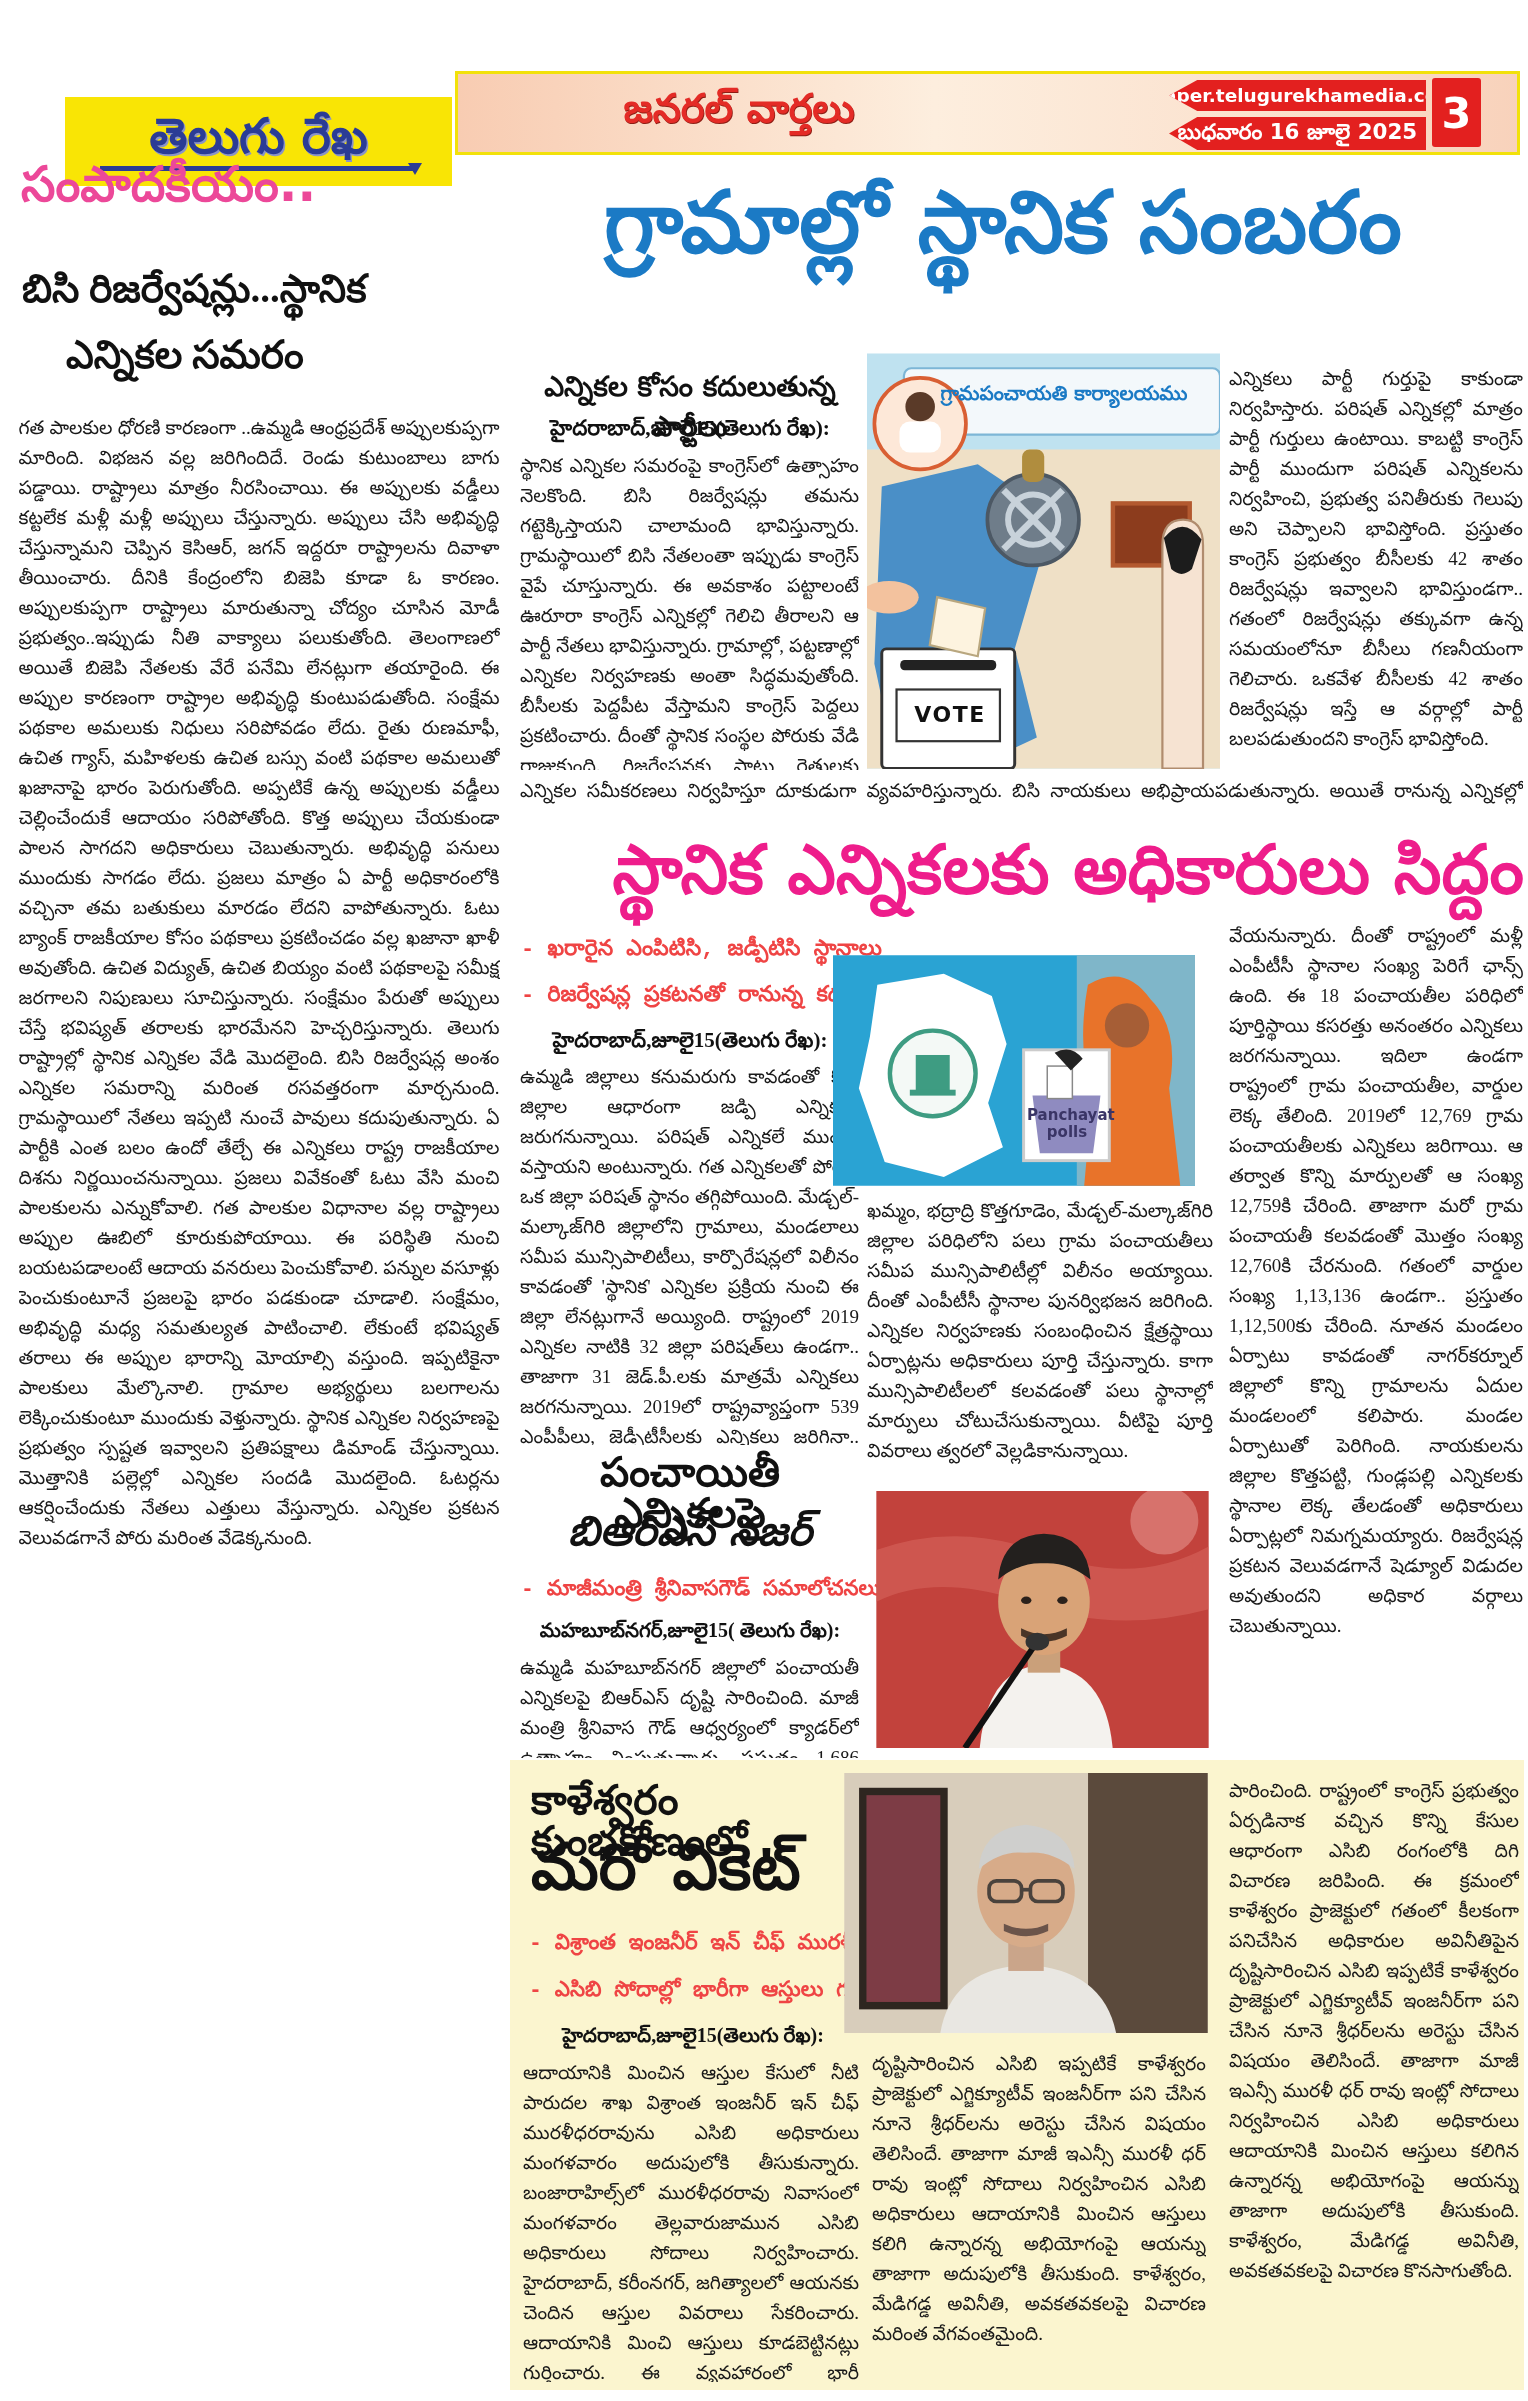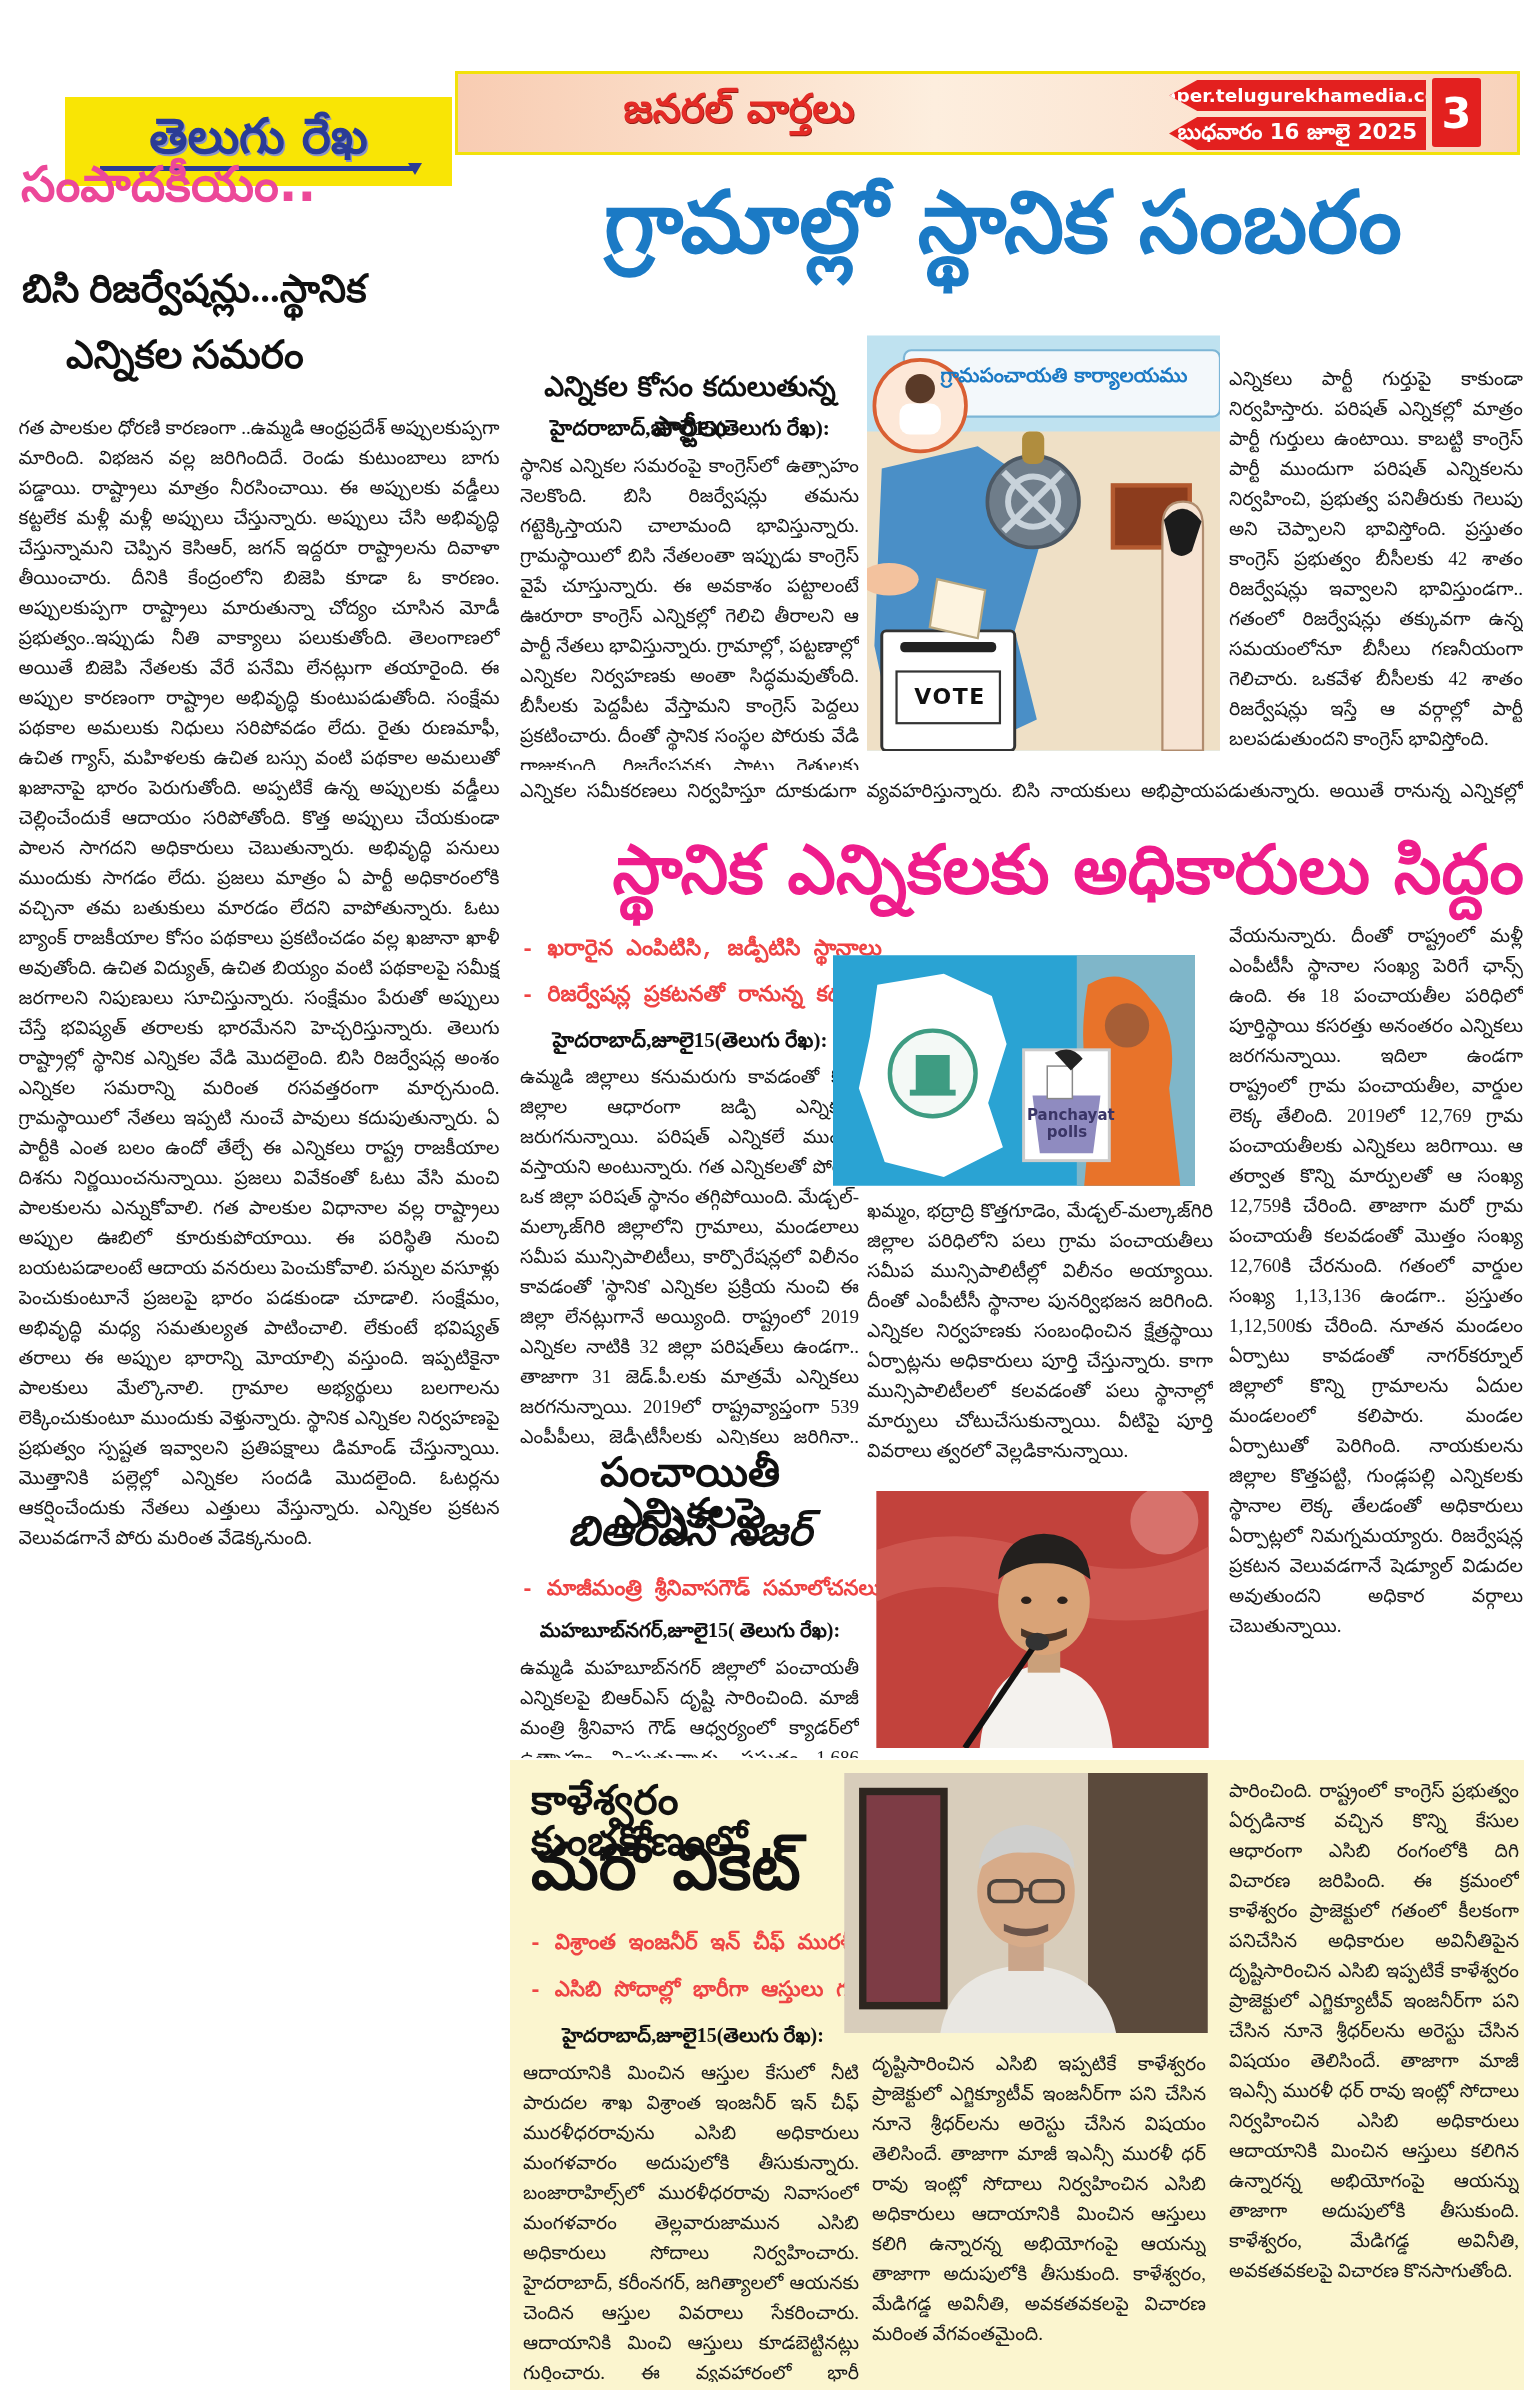--- a/index.html
+++ b/index.html
@@ -44,21 +44,21 @@
   .subhead{font-family:"DejaVu Sans","Liberation Sans",sans-serif;font-weight:bold;color:#111;}
   .dateline{font-weight:bold;text-align:center;color:#111;}
   .byline{font-family:Liberation Mono, monospace;font-weight:bold;color:#ef4444;}
   
   .a1-subhead{left:520px;top:370px;width:340px;text-align:center;font-size:28px;}
   .a1-dateline{left:520px;top:416px;width:340px;font-size:21.4px;}
   .a1-col1{left:520px;top:451px;width:339px;height:319px;}
   .a1-col2{left:1229px;top:364px;width:294px;height:408px;}
   .a1-strip{left:520px;top:775px;width:1003px;height:31px;line-height:31px;}
   .illus{overflow:hidden;}
-  .illus1{left:867px;top:335px;width:353px;height:416px;}
+  .illus1{left:867px;top:353px;width:353px;height:416px;}
   
   .a2-headline{left:518px;top:834px;width:1006px;text-align:right;
     font-family:"DejaVu Sans","Liberation Sans",sans-serif;font-weight:bold;font-size:68px;color:#ee1d8b;line-height:1.05;}
   .a2-byline1{left:521px;top:936px;font-size:22px;}
   .a2-byline2{left:521px;top:982px;font-size:22px;}
   .a2-dateline{left:520px;top:1028px;width:340px;font-size:21px;}
   .a2-col1{left:520px;top:1062px;width:339px;height:383px;}
   .a2-col2{left:867px;top:1196px;width:346px;height:293px;}
   .a2-col3{left:1229px;top:921px;width:294px;height:835px;}
   .illus2{left:833px;top:955px;width:362px;height:231px;}

